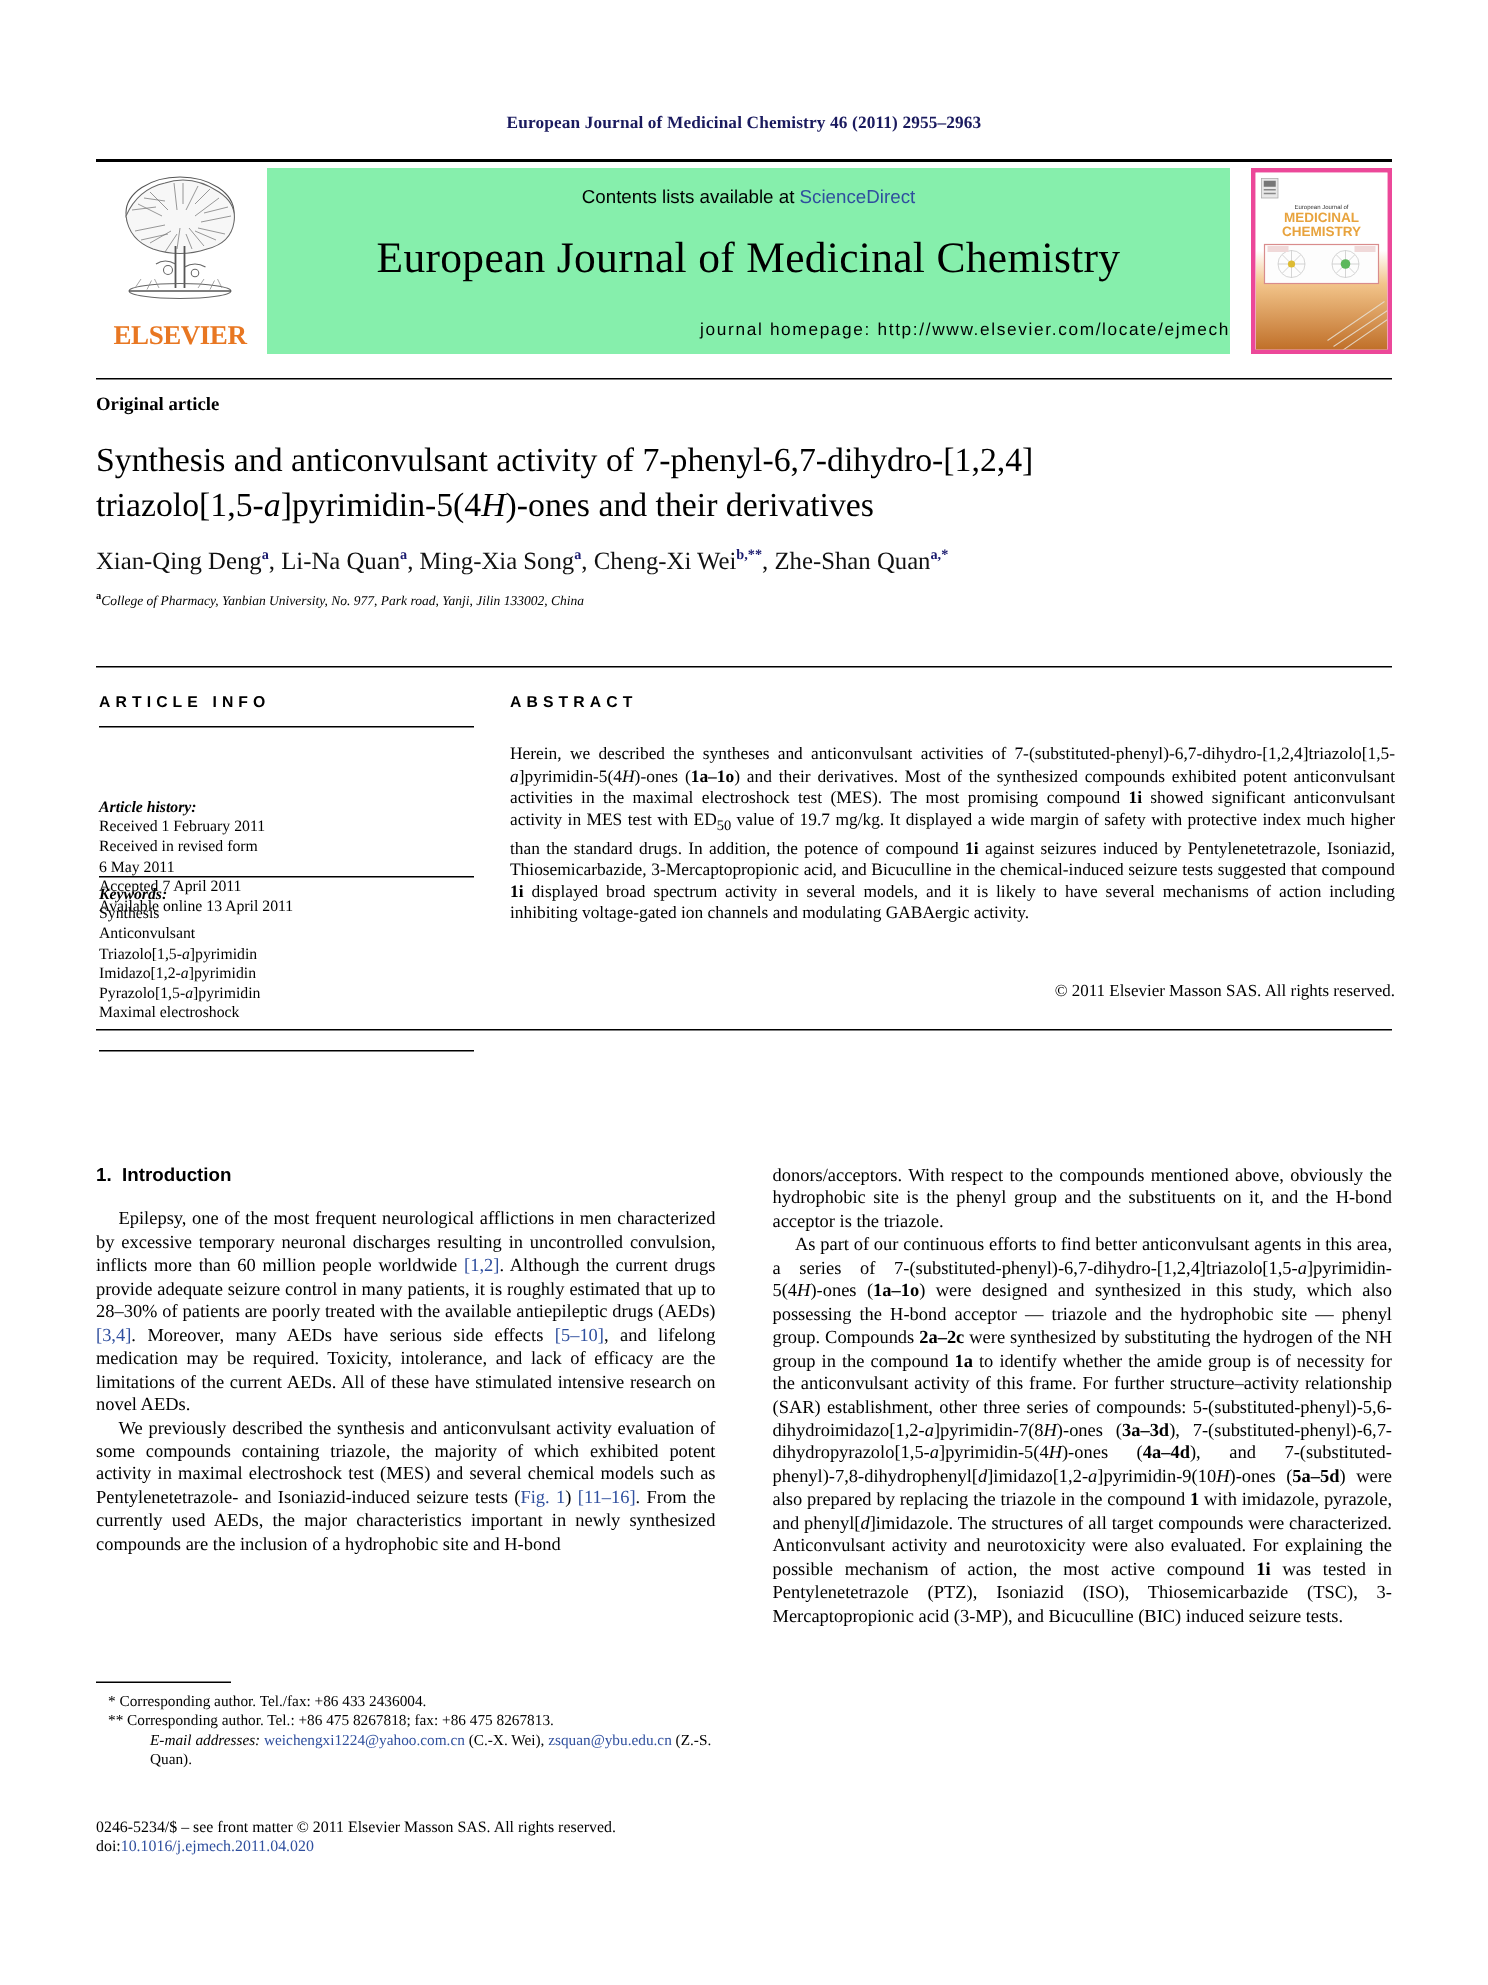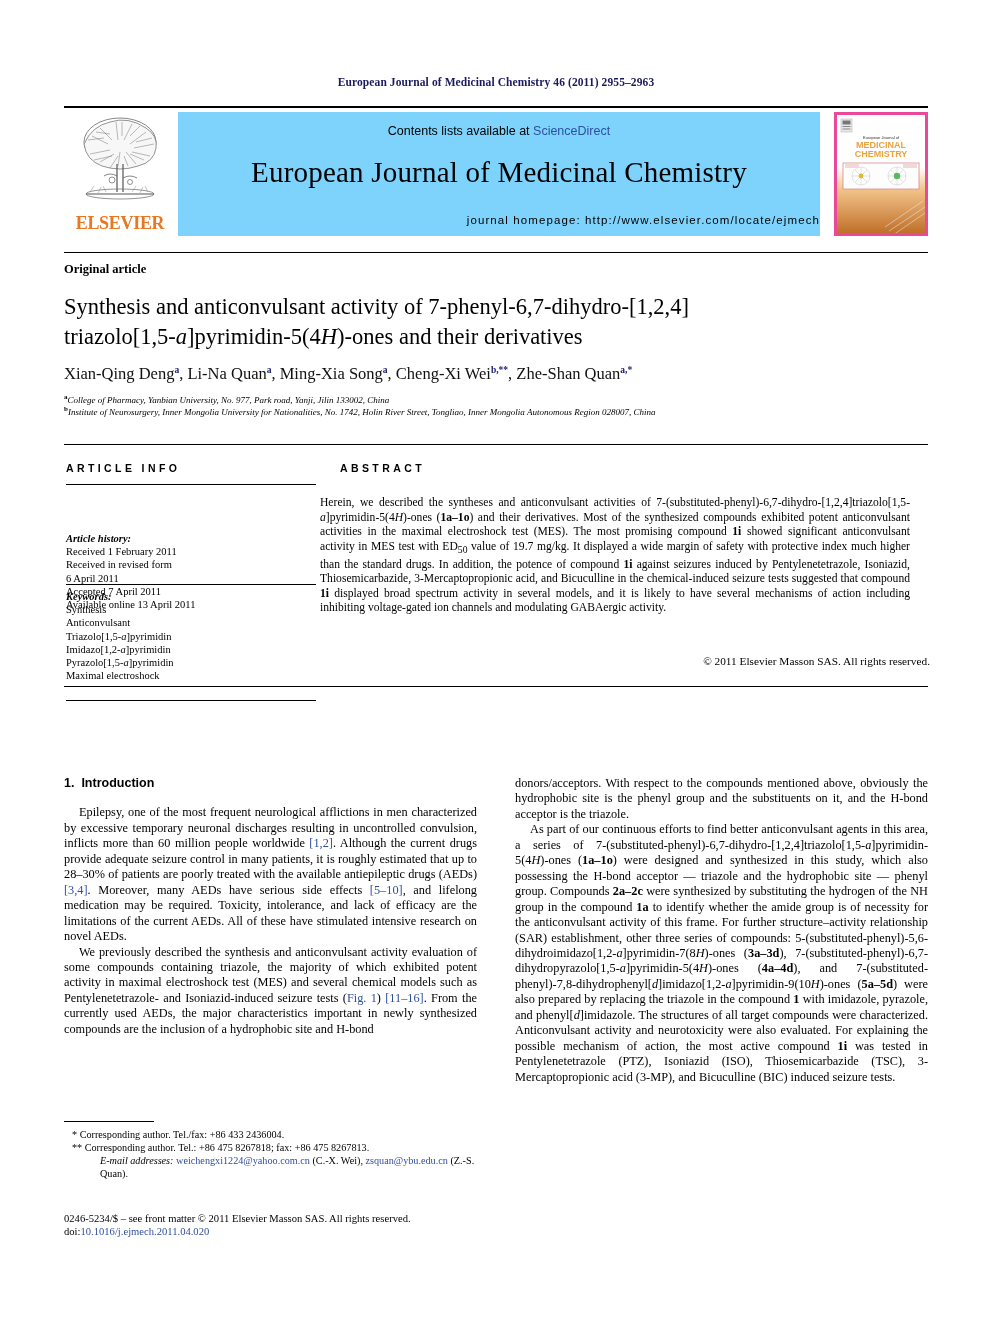--- a/index.html
+++ b/index.html
@@ -66,21 +66,21 @@
     width: 108px;
     text-align: center;
     font-family: "Liberation Serif", serif;
     font-weight: bold;
     font-size: 18px;
     letter-spacing: -0.3px;
     color: #E87722;
   }
   .masthead-center {
     flex: 1 1 auto;
-    background: #7dd3fc;
+    background: #86efac;
     position: relative;
     margin-left: 2px;
   }
   .contents-line {
     position: absolute;
     top: 12px; left: 0; width: 100%;
     text-align: center;
     font-family: "Liberation Sans", sans-serif;
     font-size: 12.5px;
     color: #000;
@@ -210,21 +210,21 @@
     top: 590px;
     width: 250px;
     font-family: "Liberation Serif", serif;
     font-size: 10.5px;
     line-height: 13.2px;
   }
   .kw-block i { font-style: italic; }
 
   .abstract {
     position: absolute;
-    left: 320px;
+    left: 340px;
     top: 496px;
     width: 590px;
     font-family: "Liberation Serif", serif;
     font-size: 11.6px;
     line-height: 14.6px;
     text-align: justify;
   }
   .abstract b { font-weight: bold; }
   .abstract i { font-style: italic; }
   .copyright {
@@ -388,32 +388,31 @@
 
   <div class="authors">
     <span>Xian-Qing Deng<sup>a</sup></span>,
     <span>Li-Na Quan<sup>a</sup></span>,
     <span>Ming-Xia Song<sup>a</sup></span>,
     <span>Cheng-Xi Wei<sup>b,**</sup></span>,
     <span>Zhe-Shan Quan<sup>a,*</sup></span>
   </div>
 
   <div class="affil affil-a"><sup>a</sup><span>College of Pharmacy, Yanbian University, No. 977, Park road, Yanji, Jilin 133002, China</span></div>
-  <div class="affil affil-b"><sup>b</sup><span>Institute of Neurosurgery, Inner Mongolia University for Nationalities, No. 1742, Holin River Street, Tongliao, Inner Mongolia Autonomous Region 028007, China</span></div>
 
   <div class="band-rule-top"></div>
   <div class="section-head head-info">ARTICLE INFO</div>
   <div class="section-head head-abstract">ABSTRACT</div>
 
   <div class="info-rule info-rule-1"></div>
   <div class="info-col">
     <div class="info-lbl">Article history:</div>
     <div>Received 1 February 2011</div>
     <div>Received in revised form</div>
-    <div>6 April 2011</div>
+    <div>6 May 2011</div>
     <div>Accepted 7 April 2011</div>
     <div>Available online 13 April 2011</div>
   </div>
 
   <div class="info-rule info-rule-2"></div>
   <div class="kw-block">
     <div class="info-lbl">Keywords:</div>
     <div>Synthesis</div>
     <div>Anticonvulsant</div>
     <div>Triazolo[1,5-<i>a</i>]pyrimidin</div>

